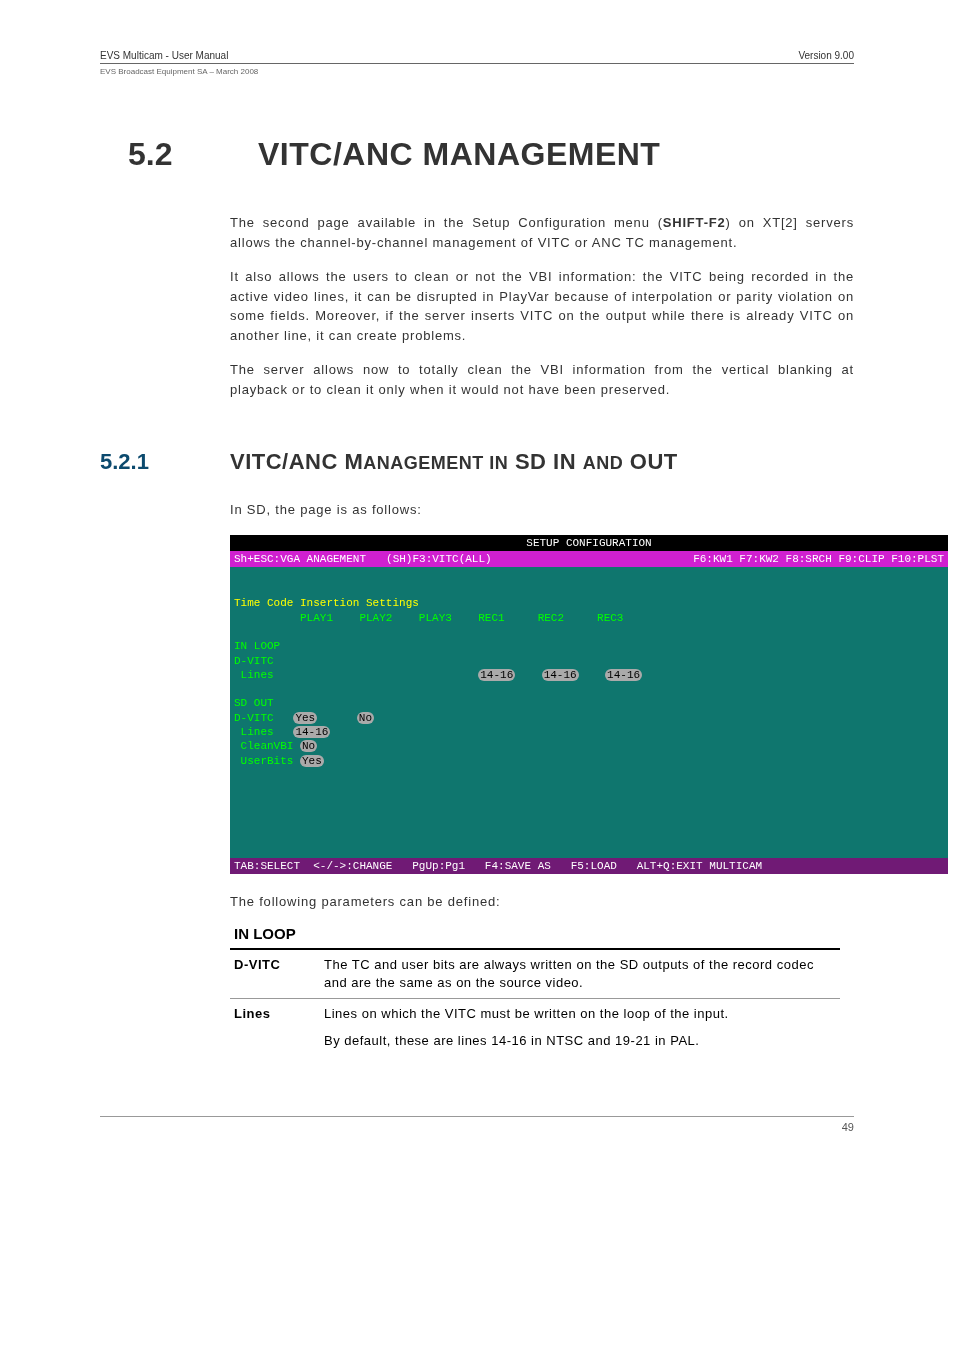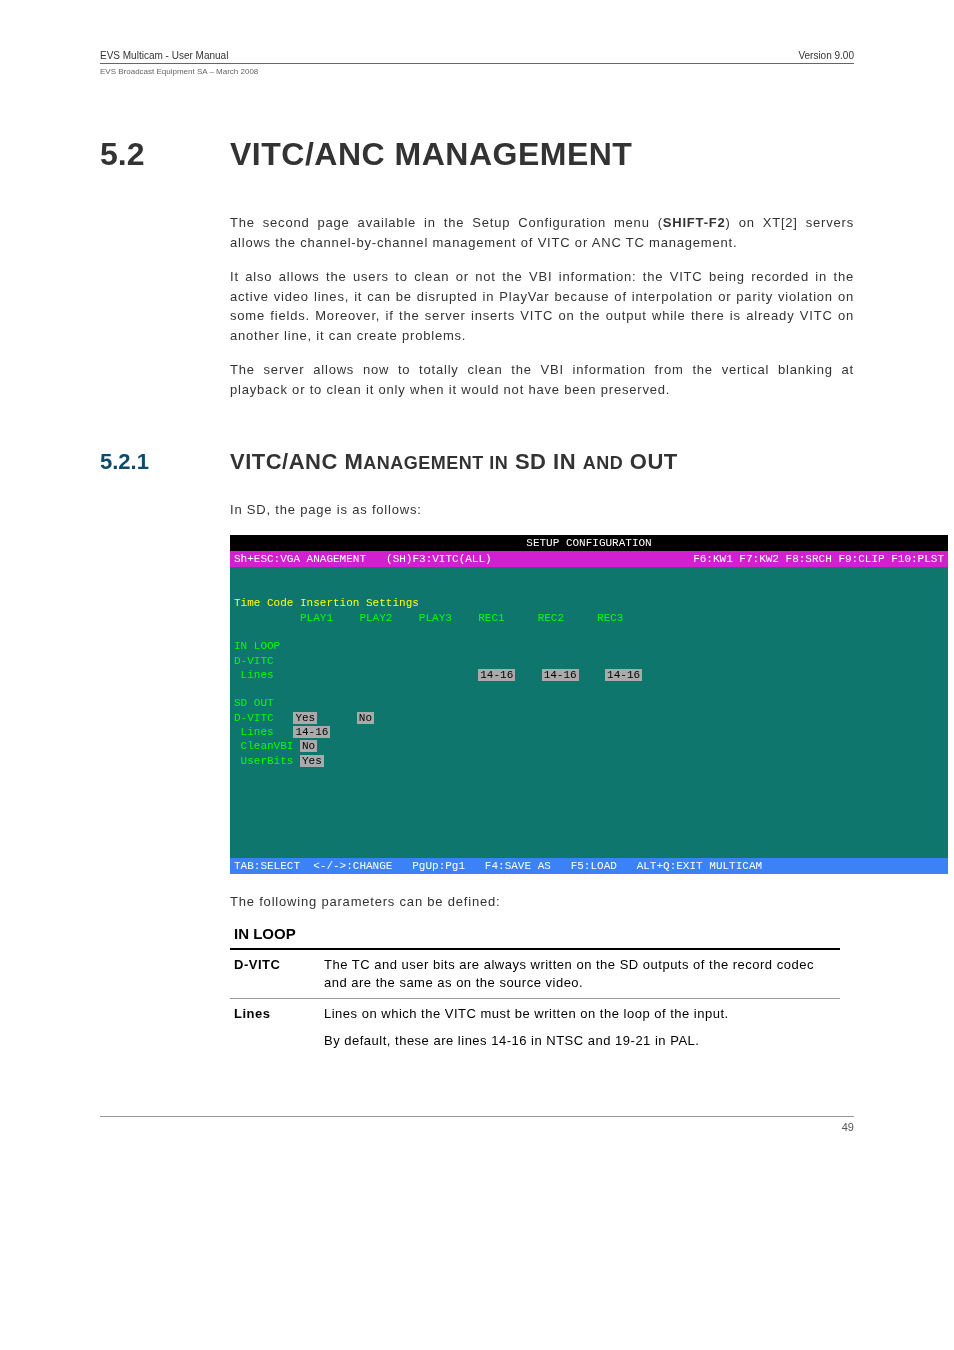--- a/index.html
+++ b/index.html
@@ -28,20 +28,21 @@
     }
     .header-sub {
       font-size: 8px;
       color: #666;
       margin-bottom: 60px;
     }
     .section-heading {
       display: flex;
       align-items: baseline;
       margin-bottom: 40px;
+      margin-left: 28px;
     }
     .section-num {
       font-size: 32px;
       font-weight: bold;
       color: #333;
       width: 130px;
     }
     .section-title {
       font-size: 32px;
       font-weight: bold;
@@ -121,26 +122,27 @@
     .term-body .yellow {
       color: #ff0;
     }
     .term-body .green {
       color: #0f0;
     }
     .term-body .white-hl {
       background: #aaa;
       color: #000;
       padding: 0 2px;
+      border-radius: 6px;
     }
     .term-row {
       white-space: pre;
     }
     .term-bottom {
-      background: #3b82f6;
+      background: #701a75;
       color: #fff;
       padding: 1px 4px;
       white-space: pre;
     }
     .param-intro {
       margin-left: 130px;
       font-size: 13px;
       color: #333;
       letter-spacing: 0.8px;
       margin-bottom: 10px;

